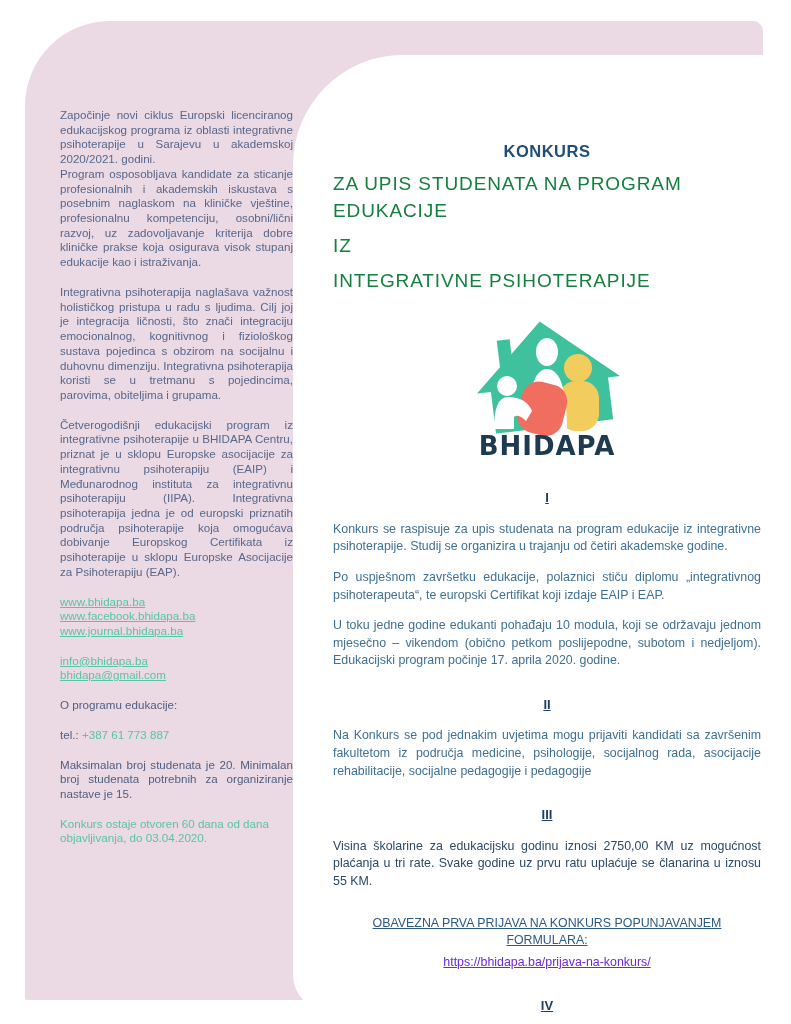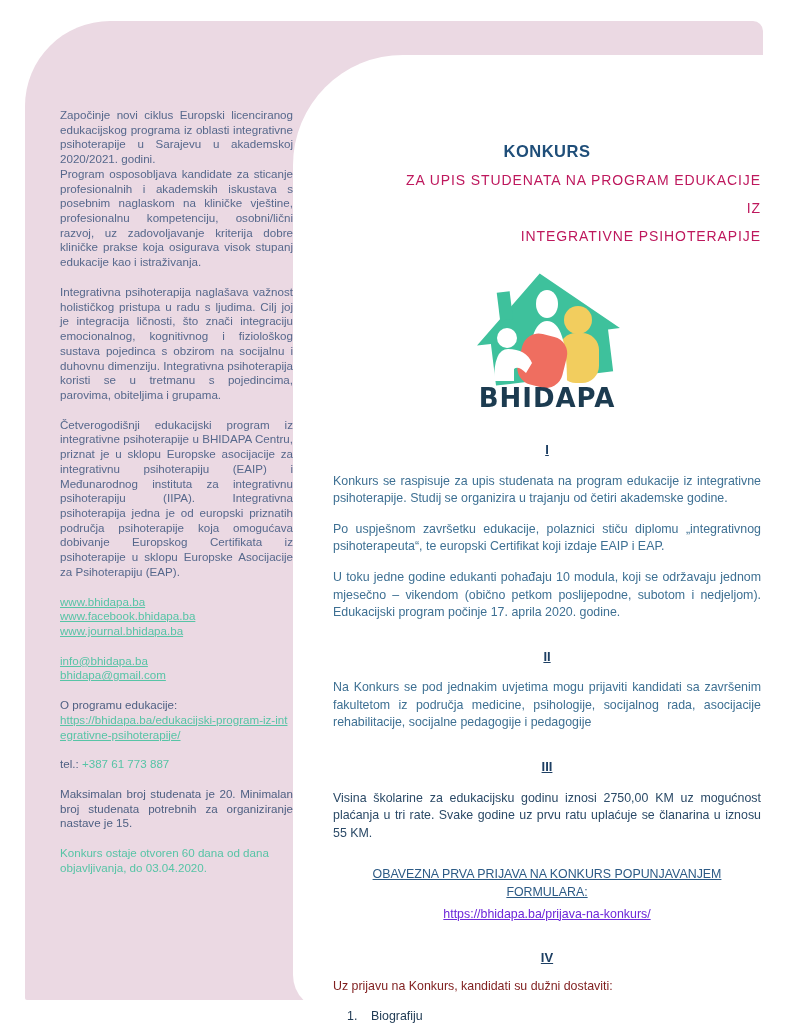--- a/index.html
+++ b/index.html
@@ -26,21 +26,21 @@
   .sidebar .label{color:#4d5f82;text-align:left;}
   .tel-row{text-align:left;margin-top:15px;}
   .tel-num{color:#57c4a6;}
   .teal-note{color:#57c4a6;text-align:left;}
   
   .main{
     position:absolute;left:333px;top:140px;width:428px;
     color:#3e7093;font-size:12.4px;line-height:1.42;
   }
   .t1{text-align:center;font-weight:bold;font-size:16.5px;color:#1f4e79;letter-spacing:.5px;}
-  .t2{text-align:right;font-size:14px;color:#be185d;letter-spacing:.9px;margin-top:8px;}
+  .t2{text-align:left;font-size:19px;color:#15803d;letter-spacing:.9px;margin-top:8px;}
   .logo-wrap{display:flex;justify-content:center;margin-top:20px;}
   .sec-num{
     text-align:center;font-weight:bold;color:#1d3f63;font-size:13px;margin-top:26px;
   }
   .sec-num span{text-decoration:underline;}
   .para{ text-align:justify;margin-top:13px;}
   .para.dark{color:#2b4a67;}
   .center-link-head{
     text-align:center;color:#2c5a85;text-decoration:underline;margin-top:24px;font-size:12.4px;
   }
@@ -67,21 +67,20 @@
   <p>Četverogodišnji edukacijski program iz integrativne psihoterapije u BHIDAPA Centru, priznat je u sklopu Europske asocijacije za integrativnu psihoterapiju (EAIP) i Međunarodnog instituta za integrativnu psihoterapiju (IIPA). Integrativna psihoterapija jedna je od europski priznatih područja psihoterapije koja omogućava dobivanje Europskog Certifikata iz psihoterapije u sklopu Europske Asocijacije za Psihoterapiju (EAP).</p>
   <div class="gap"></div>
   <a href="#">www.bhidapa.ba</a>
   <a href="#">www.facebook.bhidapa.ba</a>
   <a href="#">www.journal.bhidapa.ba</a>
   <div class="gap"></div>
   <a href="#">info@bhidapa.ba</a>
   <a href="#">bhidapa@gmail.com</a>
   <div class="gap"></div>
   <p class="label">O programu edukacije:</p>
-  <a href="#">https://bhidapa.ba/edukacijski-program-iz-integrativne-psihoterapije/</a>
   <div class="tel-row">
     <span class="label">tel.:</span>
     <span class="tel-num">+387 61 773 887</span>
   </div>
   <div class="gap"></div>
   <p class="label" style="text-align:justify;">Maksimalan broj studenata je 20. Minimalan broj studenata potrebnih za organiziranje nastave je 15.</p>
   <div class="gap"></div>
   <p class="teal-note">Konkurs ostaje otvoren 60 dana od dana objavljivanja, do 03.04.2020.</p>
 </div>
 

